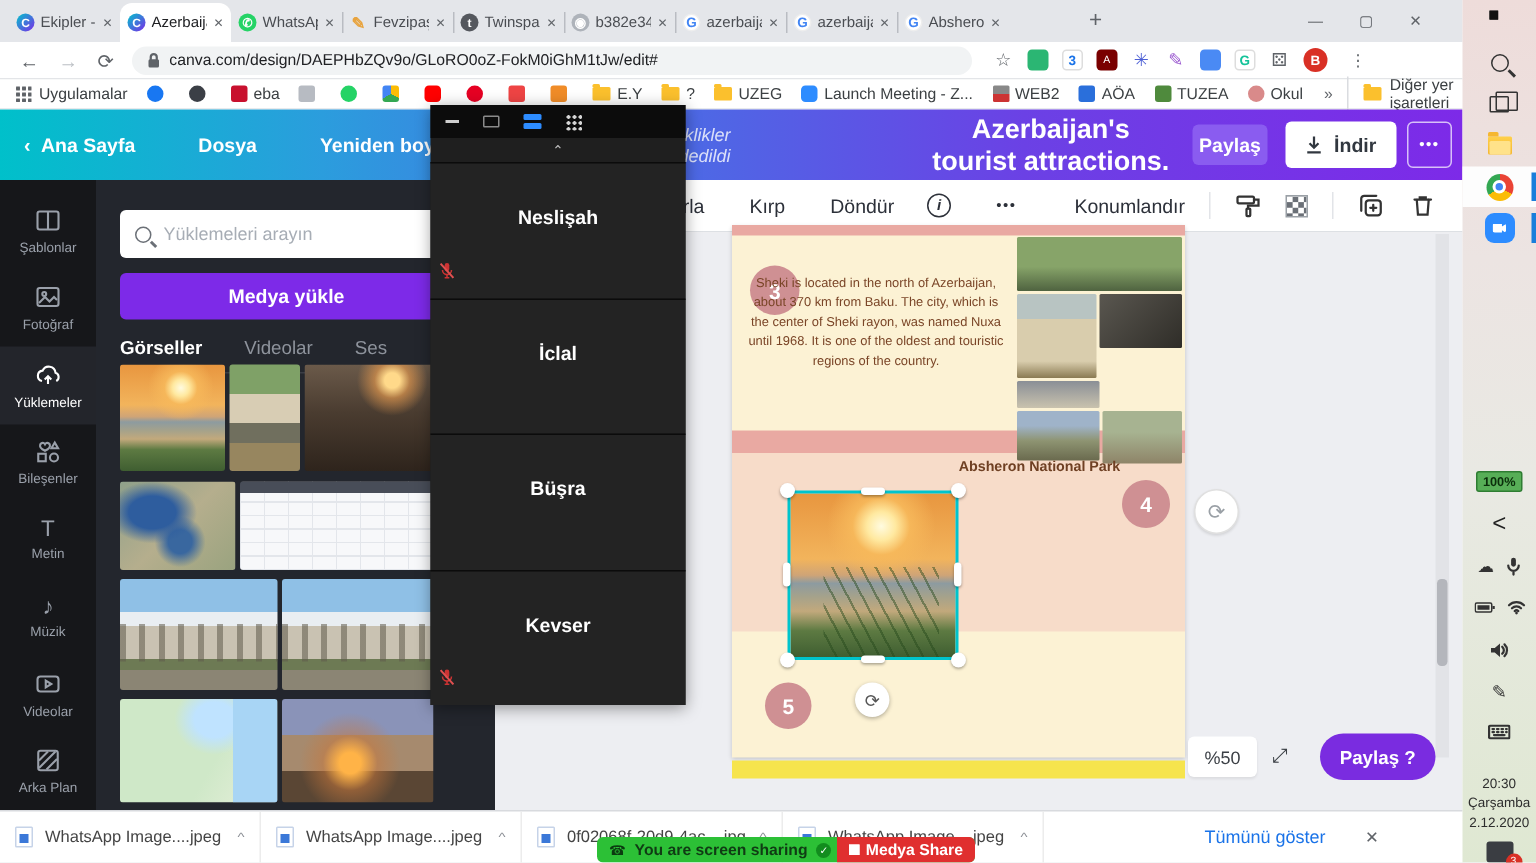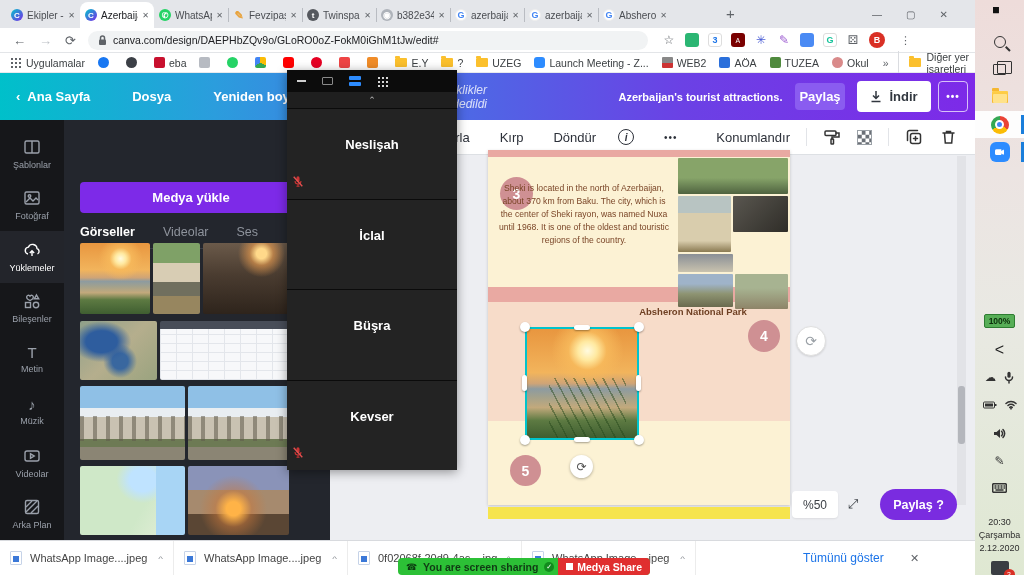--- a/index.html
+++ b/index.html
@@ -77,21 +77,21 @@
   .bm-ic.school{background:#d98a8a}
   .bm-over{margin-left:14px;color:#5f6368}
   .bm-other{margin-left:10px;display:flex;align-items:center;gap:5px;border-left:1px solid #dadce0;padding-left:10px}
 
   
   .cv-header{position:absolute;left:0;top:73px;width:975px;height:47px;background:linear-gradient(90deg,#00c0ca 0%,#2b9ddd 22%,#4a6de5 45%,#6b41e5 70%,#7d2ae8 100%);display:flex;align-items:center;color:#fff;font-size:13px;font-weight:bold}
   .cv-back{display:flex;gap:7px;align-items:center;margin-left:16px}
   .cv-menu{margin-left:42px}
   .cv-menu2{margin-left:42px}
   .cv-saved{position:absolute;left:355px;width:132px;text-align:right;font-weight:normal;font-style:italic;opacity:.8;font-size:12px}
-  .cv-title{position:absolute;left:618px;width:165px;font-size:11px;text-align:center}
+  .cv-title{position:absolute;left:618px;width:165px;font-size:18px;text-align:center}
   .btn-share{position:absolute;left:795px;top:10px;width:50px;height:27px;background:#8a5cf0;border-radius:4px;display:flex;align-items:center;justify-content:center}
   .btn-download{position:absolute;left:857px;top:8px;width:74px;height:31px;background:#fff;border-radius:4px;color:#31373f;display:flex;align-items:center;justify-content:center;gap:7px}
   .btn-more{position:absolute;left:938px;top:8px;width:30px;height:31px;border:1px solid rgba(255,255,255,.7);border-radius:4px;display:flex;align-items:center;justify-content:center;font-size:10px;letter-spacing:1px}
 
   
   .cv-toolbar{position:absolute;left:64px;top:120px;width:911px;height:35px;background:#fff;border-bottom:1px solid #dde0e4;display:flex;align-items:center;font-size:13px;color:#2c3039}
   .tb-item{margin-left:30px;white-space:nowrap}
   .tb-first{margin-left:369px}
   .tb-right{position:absolute;right:18px;display:flex;align-items:center;gap:16px}
   .tb-sep{width:1px;height:18px;background:#e2e4e8}
@@ -525,20 +525,24 @@
     <div class="side-item">
       <svg width="18" height="18" viewBox="0 0 18 18">
           <rect x="2.5" y="2.5" width="13" height="13" rx="1.5"></rect>
           <path d="M3 9l6-6M3 14l11-11M8 15 15 8"></path>
         </svg>
       <span>Arka Plan</span>
     </div>
   </div>
 
   <div class="cv-panel">
+    <div class="search">
+      <span class="mag"></span>
+      <input placeholder="Yüklemeleri arayın" style="">
+    </div>
     <div class="btn-upload">Medya yükle</div>
     <div class="up-tabs">
       <span class="up-tab active">Görseller</span>
       <span class="up-tab">Videolar</span>
       <span class="up-tab">Ses</span>
     </div>
 
     <div class="th sunset" style="left:16px;top:123px;width:70px;height:71px"></div>
     <div class="th collage" style="left:89px;top:123px;width:47px;height:71px"></div>
     <div class="th volcano" style="left:139px;top:123px;width:86px;height:71px"></div>

